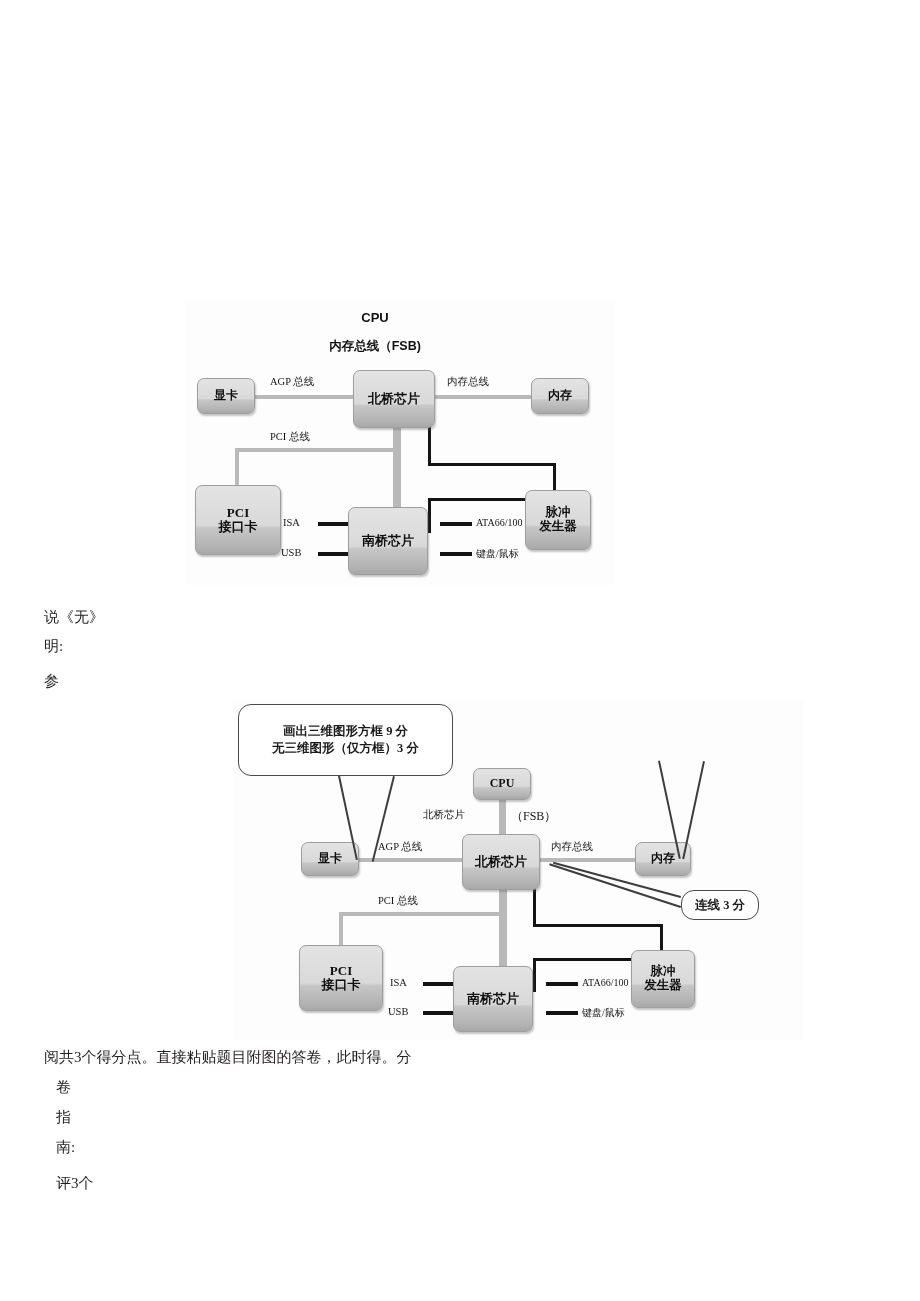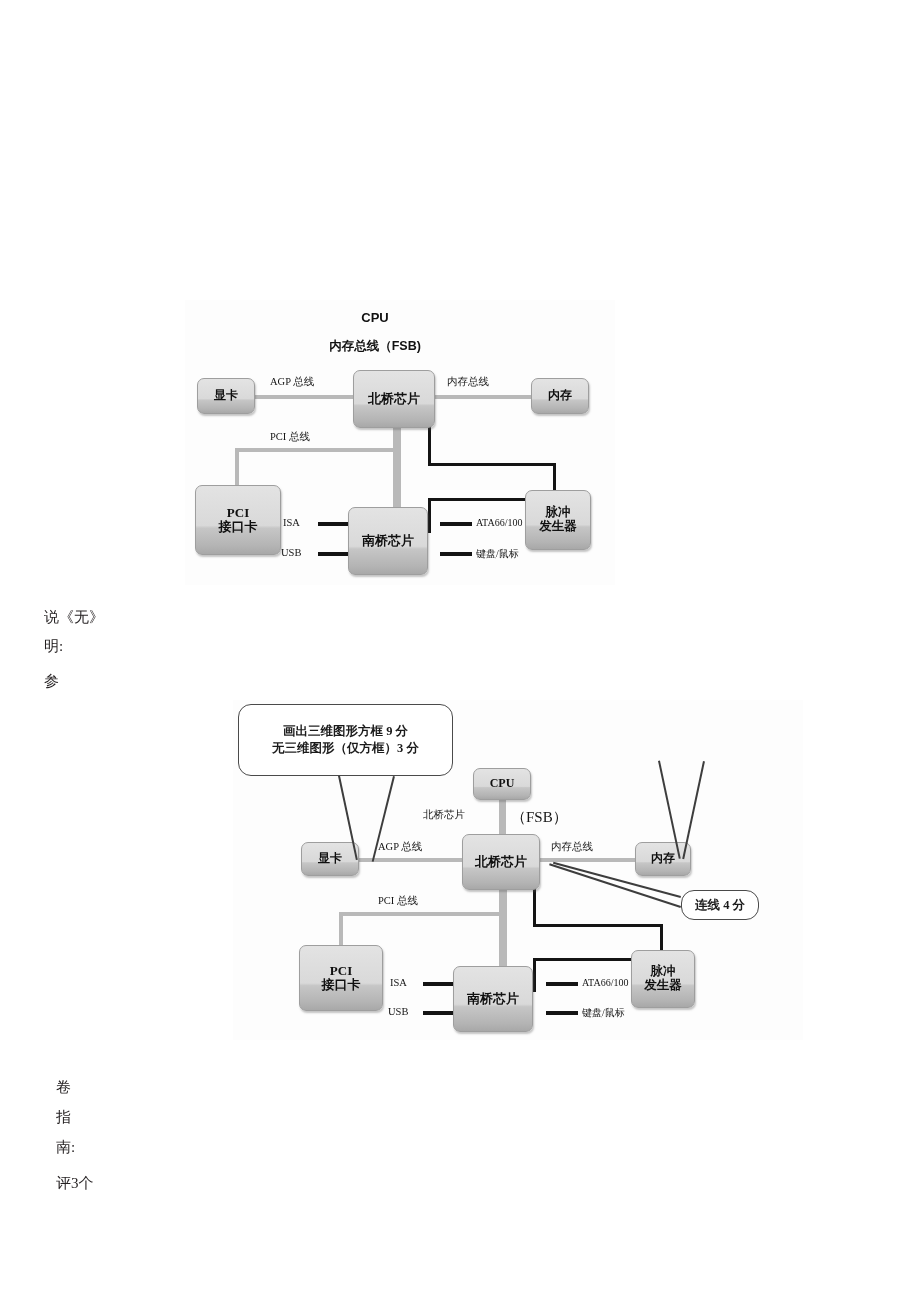--- a/index.html
+++ b/index.html
@@ -206,21 +206,21 @@
         <span>无三维图形（仅方框）3 分</span>
       </div>
 
       <div class="leader" style="left:105px; top:76px; width:1.6px; height:86px; transform:rotate(-12deg);"></div>
       <div class="leader" style="left:160px; top:76px; width:1.6px; height:88px; transform:rotate(14deg);"></div>
 
       <div class="leader" style="left:425px; top:61px; width:1.6px; height:100px; transform:rotate(-12deg);"></div>
       <div class="leader" style="left:470px; top:61px; width:1.6px; height:100px; transform:rotate(12deg);"></div>
 
       <div class="callout" style="left:448px; top:190px; width:78px; height:30px; font-size:12.5px;">
-        <span>连线 4 分</span>
+        <span>连线 3 分</span>
       </div>
       <div class="leader" style="left:448px; top:196px; width:1.6px; height:132px; transform:rotate(105deg);"></div>
       <div class="leader" style="left:448px; top:206px; width:1.6px; height:138px; transform:rotate(108deg);"></div>
 
       <div class="bus" style="left:266px; top:96px; width:7px; height:42px;"></div>
 
       <div class="bus" style="left:122px; top:158px; width:112px; height:4px;"></div>
 
       <div class="bus" style="left:305px; top:158px; width:100px; height:4px;"></div>
 
@@ -265,30 +265,31 @@
       <div class="node" style="left:220px; top:266px; width:80px; height:66px; font-size:13px;">
         <span class="nl">南桥芯片</span>
       </div>
 
       <div class="node" style="left:398px; top:250px; width:64px; height:58px; font-size:12.5px; flex-direction:column;">
         <span class="nl">脉冲</span>
         <span class="nl">发生器</span>
       </div>
 
       <div class="dlabel" style="left:190px; top:108px; font-size:10.5px;">北桥芯片</div>
-      <div class="dlabel" style="left:278px; top:108px; font-size:15px;">（FSB）</div>
+      <div class="dlabel" style="left:278px; top:108px; font-size:12px;">（FSB）</div>
       <div class="dlabel" style="left:145px; top:140px; font-size:10.5px;">AGP 总线</div>
       <div class="dlabel" style="left:318px; top:140px; font-size:10.5px;">内存总线</div>
       <div class="dlabel" style="left:145px; top:194px; font-size:10.5px;">PCI 总线</div>
       <div class="dlabel" style="left:157px; top:277px; font-size:10.5px;">ISA</div>
       <div class="dlabel" style="left:155px; top:306px; font-size:10.5px;">USB</div>
       <div class="dlabel" style="left:349px; top:277px; font-size:10px;">ATA66/100</div>
       <div class="dlabel" style="left:349px; top:306px; font-size:10px;">键盘/鼠标</div>
 
     </div>
   </div>
 
+  <div class="doc-text" style="left:44px; top:1048px;">阅共3个得分点。直接粘贴题目附图的答卷，此时得。分</div>
   <div class="doc-text" style="left:56px; top:1078px;">卷</div>
   <div class="doc-text" style="left:56px; top:1108px;">指</div>
   <div class="doc-text" style="left:56px; top:1138px;">南:</div>
   <div class="doc-text" style="left:56px; top:1174px;">评3个</div>
 
 </div>
 
 </body></html>

